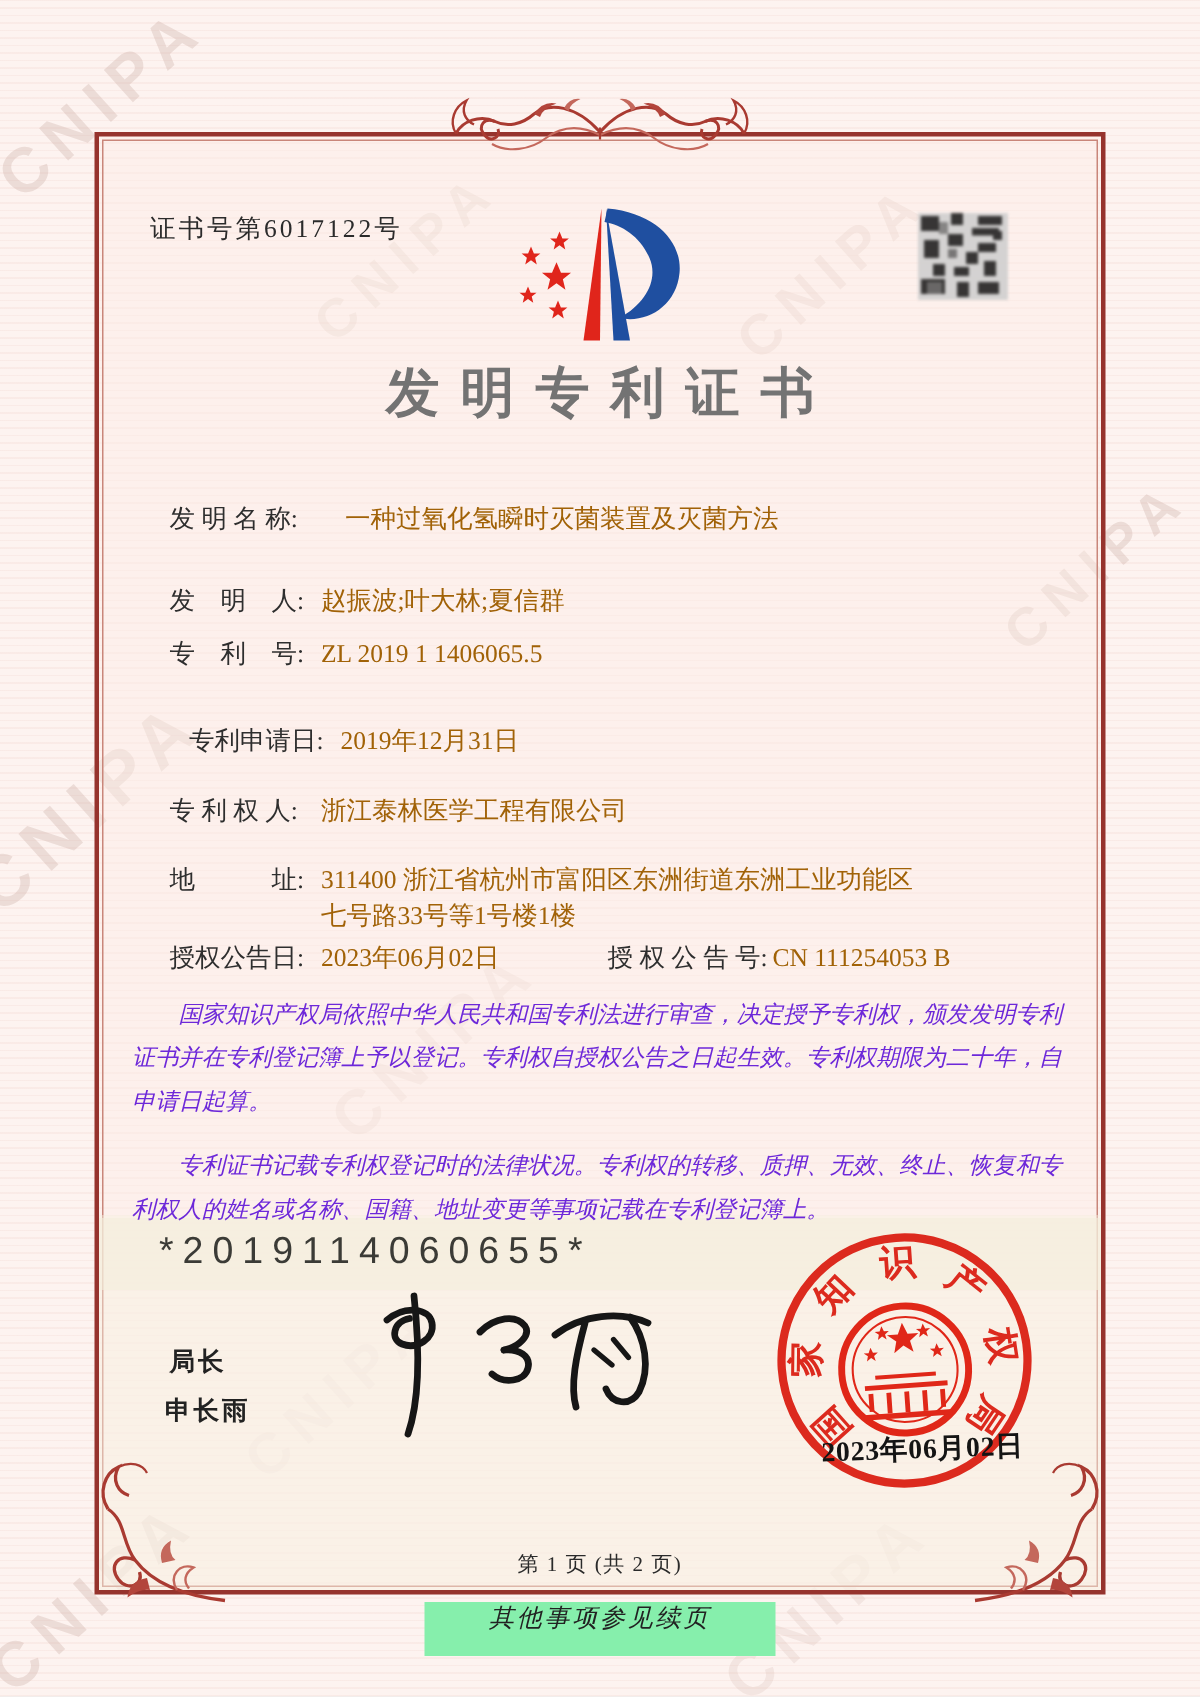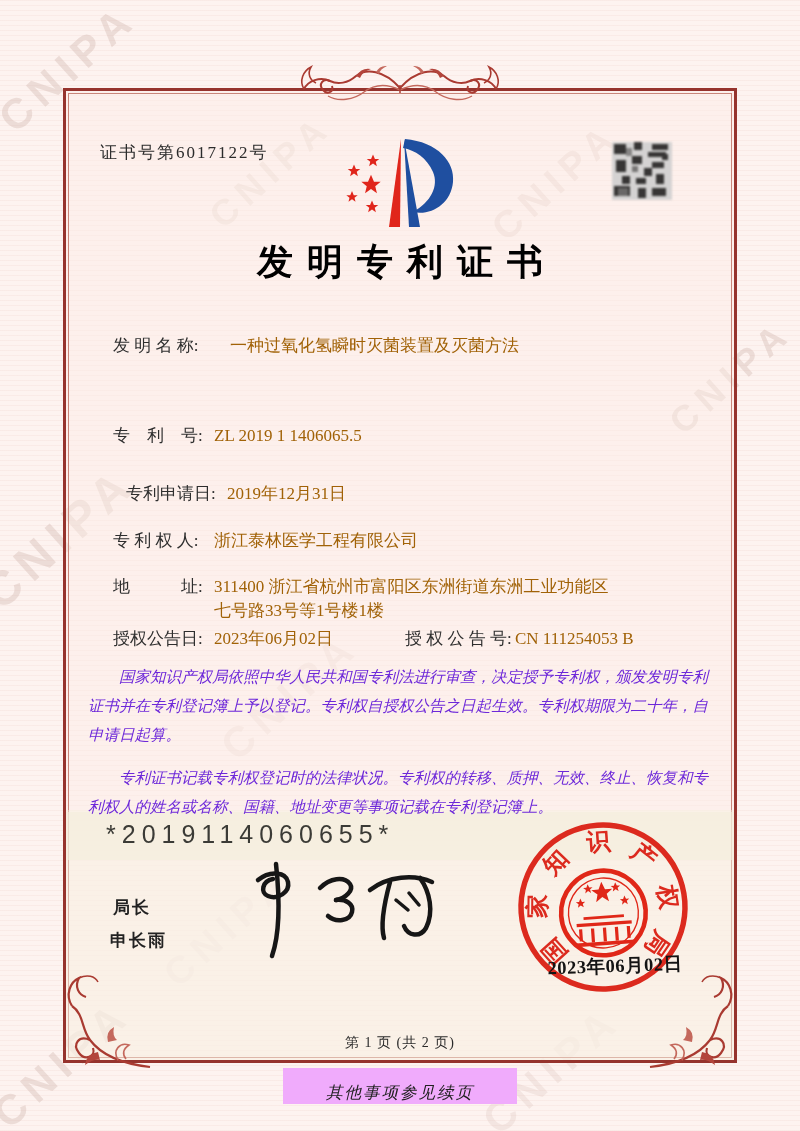--- a/index.html
+++ b/index.html
@@ -40,21 +40,21 @@
   }
   .ornament{ position:absolute; pointer-events:none; }
   
   .cert-no{
     position:absolute; left:100px; top:141px; font-size:17px; letter-spacing:2px; color:#2b2b2b;
   }
   .logo{ position:absolute; left:341px; top:133px; }
   .qr{ position:absolute; left:608px; top:138px; }
   .title{
     position:absolute; left:63px; top:238px; width:674px; text-align:center;
-    font-size:36px; font-weight:700; letter-spacing:14px; text-indent:14px; color:#000000;
+    font-size:36px; font-weight:700; letter-spacing:14px; text-indent:14px; color:#737373;
   }
   
   .field{
     position:absolute; left:113px; width:600px; display:flex; align-items:flex-start;
     font-size:17px; line-height:24px;
   }
   .flabel{ display:inline-block; min-width:101px; color:#2e2e2e; white-space:pre; }
   .fvalue{ color:#a16207; }
   .pair2{ position:absolute; left:292px; top:0; display:flex; }
   .pair2 .flabel{ min-width:110px; }
@@ -87,21 +87,21 @@
     position:absolute; left:545px; top:953px; width:140px; text-align:center;
     font-size:18.5px; font-weight:700; color:#141414; transform:rotate(-2deg); letter-spacing:0.5px;
   }
   
   .page-no{
     position:absolute; left:63px; top:1034px; width:674px; text-align:center;
     font-size:14px; color:#2a2a2a; letter-spacing:1px;
   }
   .note-box{
     position:absolute; left:283px; top:1068px; width:234px; height:36px;
-    background:#f0abfc; display:flex; align-items:flex-end; justify-content:center;
+    background:#86efac; display:flex; align-items:flex-start; justify-content:center;
   }
   .note-text{ font-size:16.5px; color:#222; font-style:italic; letter-spacing:2px; }
 </style>
 </head>
 <body>
 
 <div class="page">
 
   <div class="texture"></div>
 
@@ -203,20 +203,24 @@
       <rect x="54" y="16" width="6" height="6"></rect>
         <rect x="18" y="10" width="6" height="8" fill="#777"></rect>
     </g>
   </svg>
 
   <div class="title">发明专利证书</div>
 
   <div class="field" style="top:334px;gap:16px;">
     <span class="flabel">发 明 名 称:</span>
     <span class="fvalue">一种过氧化氢瞬时灭菌装置及灭菌方法</span>
+  </div>
+  <div class="field" style="top:389px;">
+    <span class="flabel">发　明　人:</span>
+    <span class="fvalue">赵振波;叶大林;夏信群</span>
   </div>
   <div class="field" style="top:424px;">
     <span class="flabel">专　利　号:</span>
     <span class="fvalue">ZL 2019 1 1406065.5</span>
   </div>
   <div class="field" style="top:482px;margin-left:13px;">
     <span class="flabel">专利申请日:</span>
     <span class="fvalue">2019年12月31日</span>
   </div>
   <div class="field" style="top:529px;">

